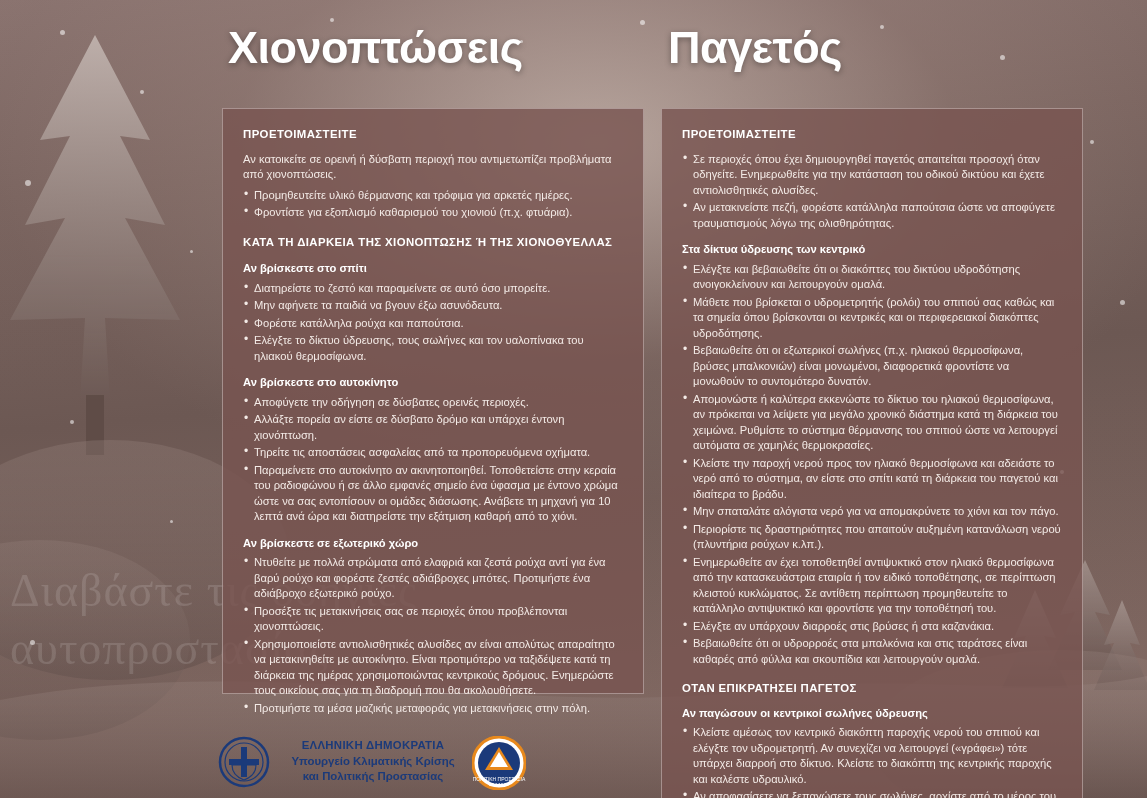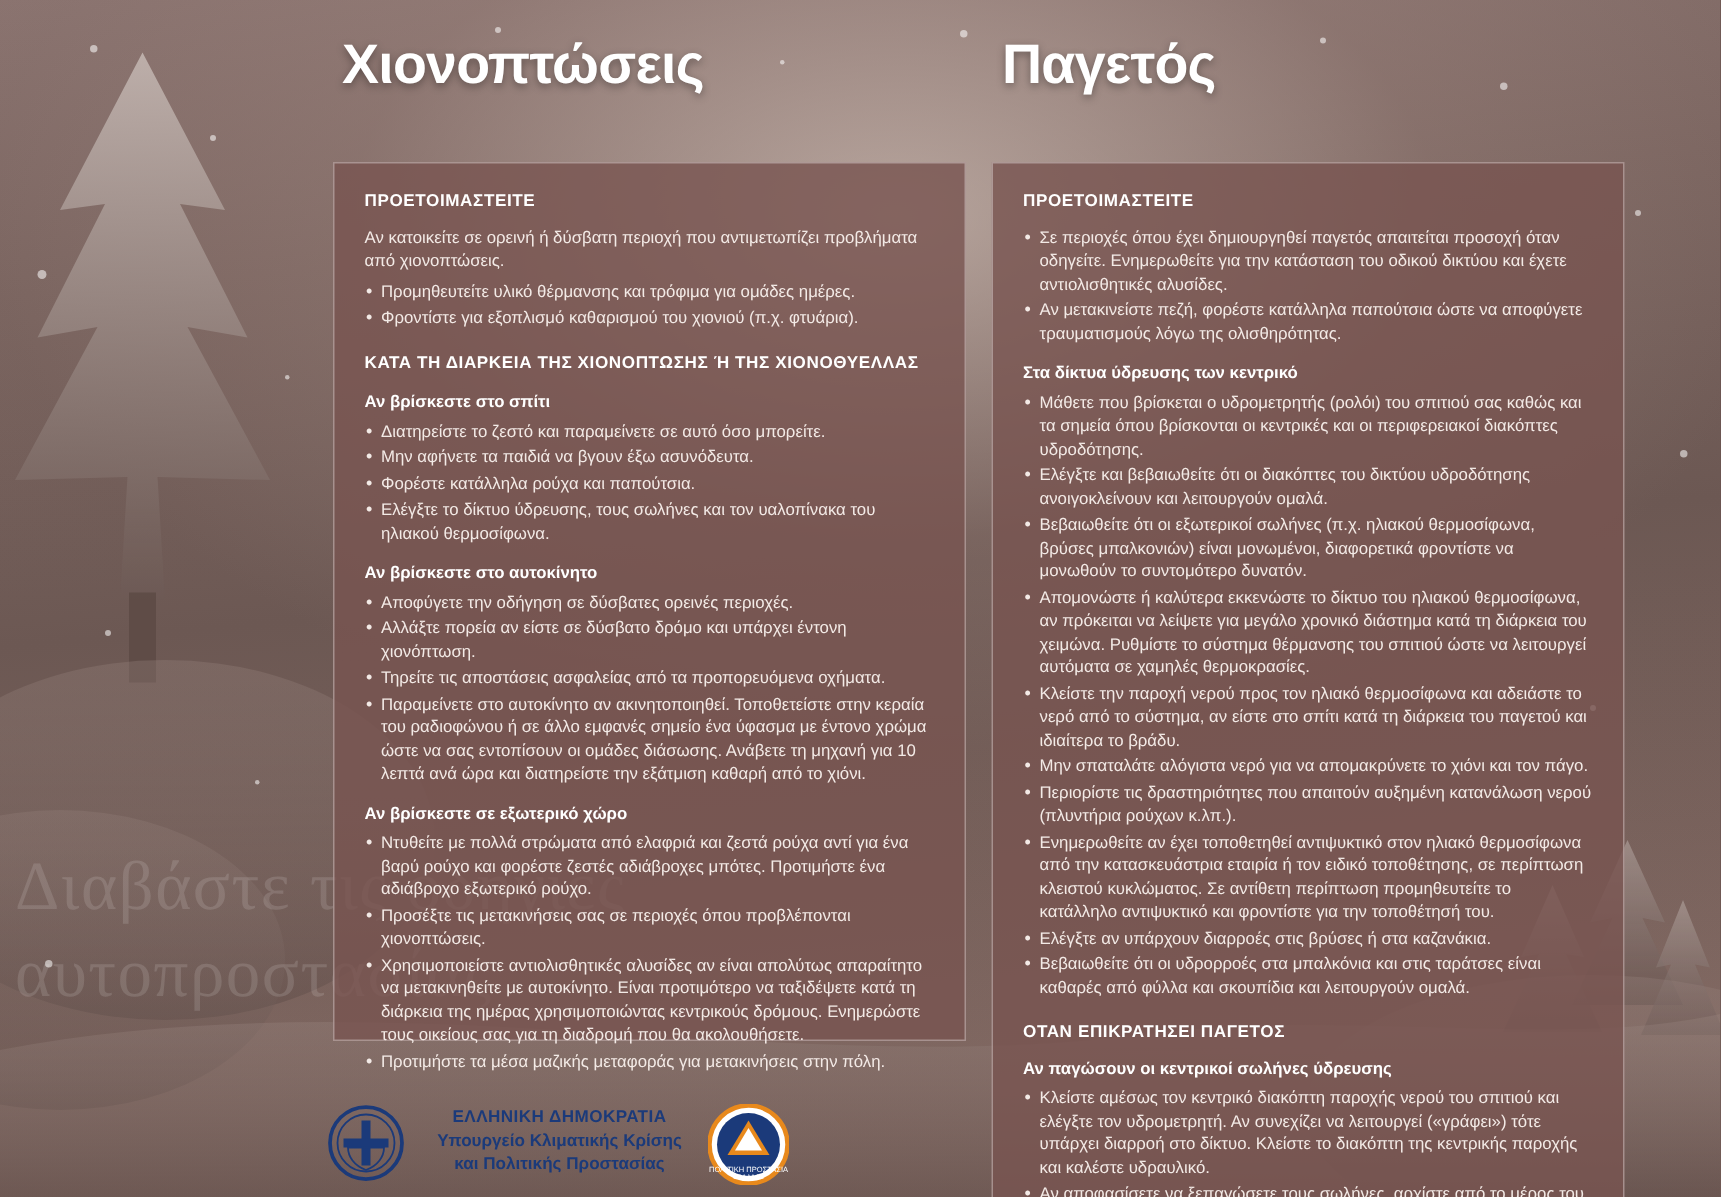--- a/index.html
+++ b/index.html
@@ -45,21 +45,21 @@
     line-height: 58px;
     width: 660px;
     pointer-events: none;
   }
   
   .title {
     position: absolute;
     font-family: "Liberation Sans", sans-serif;
     font-weight: bold;
     color: #ffffff;
-    font-size: 37px;
+    font-size: 45px;
     letter-spacing: -0.5px;
     text-shadow: 0 2px 6px rgba(0,0,0,0.35);
   }
   #title-snow { left: 228px; top: 22px; }
   #title-frost { left: 668px; top: 22px; }
 
   
   .panel {
     position: absolute;
     background: rgba(120,84,80,0.80);
@@ -201,21 +201,21 @@
 
   <div class="watermark">Διαβάστε τις οδηγίες αυτοπροστασίας</div>
 
   <div class="title" id="title-snow">Χιονοπτώσεις</div>
   <div class="title" id="title-frost">Παγετός</div>
 
   <div class="panel" id="panel-snow">
     <div class="sec-head">ΠΡΟΕΤΟΙΜΑΣΤΕΙΤΕ</div>
     <div class="para">Αν κατοικείτε σε ορεινή ή δύσβατη περιοχή που αντιμετωπίζει προβλήματα από χιονοπτώσεις.</div>
     <ul class="bullets">
-      <li>Προμηθευτείτε υλικό θέρμανσης και τρόφιμα για ομάδες ημέρες.</li>
+      <li>Προμηθευτείτε υλικό θέρμανσης και τρόφιμα για αρκετές ημέρες.</li>
       <li>Φροντίστε για εξοπλισμό καθαρισμού του χιονιού (π.χ. φτυάρια).</li>
     </ul>
 
     <div class="sec-head spaced">ΚΑΤΑ ΤΗ ΔΙΑΡΚΕΙΑ ΤΗΣ ΧΙΟΝΟΠΤΩΣΗΣ Ή ΤΗΣ ΧΙΟΝΟΘΥΕΛΛΑΣ</div>
 
     <div class="sub-head">Αν βρίσκεστε στο σπίτι</div>
     <ul class="bullets">
       <li>Διατηρείστε το ζεστό και παραμείνετε σε αυτό όσο μπορείτε.</li>
       <li>Μην αφήνετε τα παιδιά να βγουν έξω ασυνόδευτα.</li>
       <li>Φορέστε κατάλληλα ρούχα και παπούτσια.</li>
@@ -241,22 +241,22 @@
 
   <div class="panel" id="panel-frost">
     <div class="sec-head">ΠΡΟΕΤΟΙΜΑΣΤΕΙΤΕ</div>
     <ul class="bullets">
       <li>Σε περιοχές όπου έχει δημιουργηθεί παγετός απαιτείται προσοχή όταν οδηγείτε. Ενημερωθείτε για την κατάσταση του οδικού δικτύου και έχετε αντιολισθητικές αλυσίδες.</li>
       <li>Αν μετακινείστε πεζή, φορέστε κατάλληλα παπούτσια ώστε να αποφύγετε τραυματισμούς λόγω της ολισθηρότητας.</li>
     </ul>
 
     <div class="sub-head">Στα δίκτυα ύδρευσης των κεντρικό</div>
     <ul class="bullets">
+      <li>Ελέγξτε και βεβαιωθείτε ότι οι διακόπτες του δικτύου υδροδότησης ανοιγοκλείνουν και λειτουργούν ομαλά.</li>
       <li>Μάθετε που βρίσκεται ο υδρομετρητής (ρολόι) του σπιτιού σας καθώς και τα σημεία όπου βρίσκονται οι κεντρικές και οι περιφερειακοί διακόπτες υδροδότησης.</li>
-      <li>Ελέγξτε και βεβαιωθείτε ότι οι διακόπτες του δικτύου υδροδότησης ανοιγοκλείνουν και λειτουργούν ομαλά.</li>
       <li>Βεβαιωθείτε ότι οι εξωτερικοί σωλήνες (π.χ. ηλιακού θερμοσίφωνα, βρύσες μπαλκονιών) είναι μονωμένοι, διαφορετικά φροντίστε να μονωθούν το συντομότερο δυνατόν.</li>
       <li>Απομονώστε ή καλύτερα εκκενώστε το δίκτυο του ηλιακού θερμοσίφωνα, αν πρόκειται να λείψετε για μεγάλο χρονικό διάστημα κατά τη διάρκεια του χειμώνα. Ρυθμίστε το σύστημα θέρμανσης του σπιτιού ώστε να λειτουργεί αυτόματα σε χαμηλές θερμοκρασίες.</li>
       <li>Κλείστε την παροχή νερού προς τον ηλιακό θερμοσίφωνα και αδειάστε το νερό από το σύστημα, αν είστε στο σπίτι κατά τη διάρκεια του παγετού και ιδιαίτερα το βράδυ.</li>
       <li>Μην σπαταλάτε αλόγιστα νερό για να απομακρύνετε το χιόνι και τον πάγο.</li>
       <li>Περιορίστε τις δραστηριότητες που απαιτούν αυξημένη κατανάλωση νερού (πλυντήρια ρούχων κ.λπ.).</li>
       <li>Ενημερωθείτε αν έχει τοποθετηθεί αντιψυκτικό στον ηλιακό θερμοσίφωνα από την κατασκευάστρια εταιρία ή τον ειδικό τοποθέτησης, σε περίπτωση κλειστού κυκλώματος. Σε αντίθετη περίπτωση προμηθευτείτε το κατάλληλο αντιψυκτικό και φροντίστε για την τοποθέτησή του.</li>
       <li>Ελέγξτε αν υπάρχουν διαρροές στις βρύσες ή στα καζανάκια.</li>
       <li>Βεβαιωθείτε ότι οι υδρορροές στα μπαλκόνια και στις ταράτσες είναι καθαρές από φύλλα και σκουπίδια και λειτουργούν ομαλά.</li>
     </ul>
 

